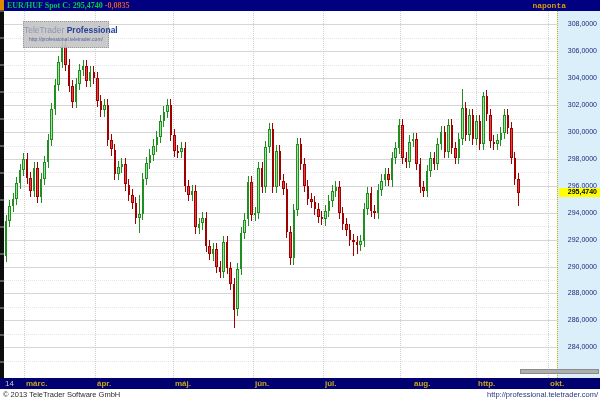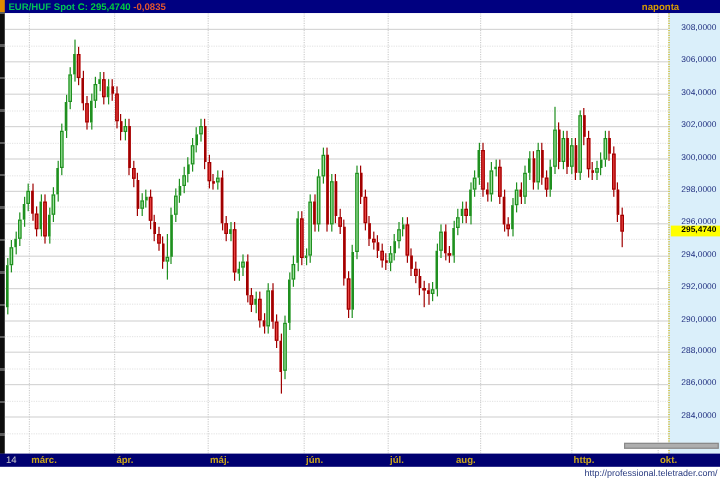--- a/index.html
+++ b/index.html
@@ -1,21 +1,21 @@
 <!DOCTYPE html>
 <html><head>
 <meta charset="utf-8">
 <style>
   html,body{margin:0;padding:0;background:#fff;}
   #screen{position:relative;width:600px;height:400px;overflow:hidden;
           font-family:"Liberation Sans","DejaVu Sans",sans-serif;background:#fff;}
   
   #header{position:absolute;left:0;top:0;width:600px;height:11px;background:#000080;}
   #corner-block{position:absolute;left:0;top:0;width:4px;height:10px;background:#e08a00;}
-  #header-text{position:absolute;left:7px;top:1px;font-size:8px;font-weight:bold;white-space:nowrap;letter-spacing:0;}
+  #header-text{position:absolute;left:7px;top:1px;font-size:8px;font-weight:bold;white-space:nowrap;letter-spacing:0;font-family:Liberation Serif, serif;}
   #interval-label{position:absolute;right:34px;top:1px;font-size:8px;font-weight:bold;}
   
   #left-strip{position:absolute;left:0;top:10px;width:4px;height:368px;background:#0d0d0d;
     background-image:repeating-linear-gradient(180deg,#5a5a5a 0 2px,#0d0d0d 2px 27px);}
   
   #chart-area{position:absolute;left:4px;top:11px;width:553px;height:367px;background:#ffffff;overflow:hidden;}
   .hgrid-even{position:absolute;left:0;width:100%;height:0;border-top:1px solid #d6d6d6;}
   .hgrid-odd{position:absolute;left:0;width:100%;height:0;border-top:1px dotted #e6e6e6;}
   .vgrid{position:absolute;top:0;height:100%;width:0;border-left:1px dotted #cfcfcf;}
   .wick{position:absolute;width:1px;}
@@ -50,21 +50,21 @@
 <div id="screen">
 
   <div id="header" style="background: rgb(0, 0, 128);">
     <div id="corner-block" style="background: rgb(224, 138, 0);"></div>
     <div id="header-text">
       <span id="symbol-label" style="color: rgb(0, 194, 87);">EUR/HUF Spot</span>
       <span id="close-label" style="color: rgb(0, 210, 60);">C:</span>
       <span id="close-value" style="color: rgb(0, 210, 60);">295,4740</span>
       <span id="change-value" style="color: rgb(224, 86, 46);">-0,0835</span>
     </div>
-    <div id="interval-label" style="color: rgb(216, 156, 0);">naponta</div>
+    <div id="interval-label" style="color: rgb(216, 156, 0); font-family: Liberation Mono, monospace;">naponta</div>
   </div>
 
   <div id="left-strip"></div>
 
   <div id="chart-area">
       <div class="hgrid-even" style="top: 13.4px;"></div>
       <div class="hgrid-odd" style="top: 26.9px;"></div>
       <div class="hgrid-even" style="top: 40.3px;"></div>
       <div class="hgrid-odd" style="top: 53.8px;"></div>
       <div class="hgrid-even" style="top: 67.3px;"></div>
@@ -386,20 +386,27 @@
       <div class="wick" style="left: 503.43px; top: 97.5px; height: 25.6px; background: rgb(160, 0, 0);"></div>
       <div class="body" style="left: 502.68px; width: 2.5px; top: 103.6px; height: 13.5px; background: rgb(232, 64, 64); border: 1px solid rgb(160, 0, 0);"></div>
       <div class="wick" style="left: 506.94px; top: 111px; height: 41.7px; background: rgb(160, 0, 0);"></div>
       <div class="body" style="left: 506.19px; width: 2.5px; top: 117px; height: 29.6px; background: rgb(232, 64, 64); border: 1px solid rgb(160, 0, 0);"></div>
       <div class="wick" style="left: 510.45px; top: 140.6px; height: 33.6px; background: rgb(160, 0, 0);"></div>
       <div class="body" style="left: 509.7px; width: 2.5px; top: 146.6px; height: 21.5px; background: rgb(232, 64, 64); border: 1px solid rgb(160, 0, 0);"></div>
       <div class="wick" style="left: 513.96px; top: 162.1px; height: 33px; background: rgb(160, 0, 0);"></div>
       <div class="body" style="left: 513.21px; width: 2.5px; top: 168.1px; height: 13.8px; background: rgb(232, 64, 64); border: 1px solid rgb(160, 0, 0);"></div>
     </div>
 
+  <div id="watermark">
+    <div id="wm-title">
+      <span id="wm-brand">TeleTrader</span>
+      <span id="wm-product">Professional</span>
+    </div>
+    <div id="wm-url">http://professional.teletrader.com/</div>
+  </div>
 
   <div id="price-axis" style="background: rgb(218, 239, 250);">
       <div class="pa-label" style="color: rgb(28, 43, 125); top: 9.4px;">308,0000</div>
       <div class="pa-label" style="color: rgb(28, 43, 125); top: 36.3px;">306,0000</div>
       <div class="pa-label" style="color: rgb(28, 43, 125); top: 63.3px;">304,0000</div>
       <div class="pa-label" style="color: rgb(28, 43, 125); top: 90.1px;">302,0000</div>
       <div class="pa-label" style="color: rgb(28, 43, 125); top: 117px;">300,0000</div>
       <div class="pa-label" style="color: rgb(28, 43, 125); top: 143.9px;">298,0000</div>
       <div class="pa-label" style="color: rgb(28, 43, 125); top: 170.8px;">296,0000</div>
       <div class="pa-label" style="color: rgb(28, 43, 125); top: 197.8px;">294,0000</div>
@@ -413,22 +420,23 @@
 
   <div id="hscroll"></div>
 
   <div id="time-axis">
     <div id="year-label">14</div>
   <div class="ta-label" style="left: 26px;">márc.</div>
       <div class="ta-label" style="left: 97px;">ápr.</div>
       <div class="ta-label" style="left: 175px;">máj.</div>
       <div class="ta-label" style="left: 255px;">jún.</div>
       <div class="ta-label" style="left: 325px;">júl.</div>
-      <div class="ta-label" style="left: 380px;">aug.</div>
+      <div class="ta-label" style="left: 414px;">aug.</div>
       <div class="ta-label" style="left: 478px;">http.</div>
       <div class="ta-label" style="left: 550px;">okt.</div>
     </div>
 
   <div id="footer">
+    <div id="copyright">© 2013 TeleTrader Software GmbH</div>
     <div id="footer-url">http://professional.teletrader.com/</div>
   </div>
 
 </div>
 
 </body></html>

